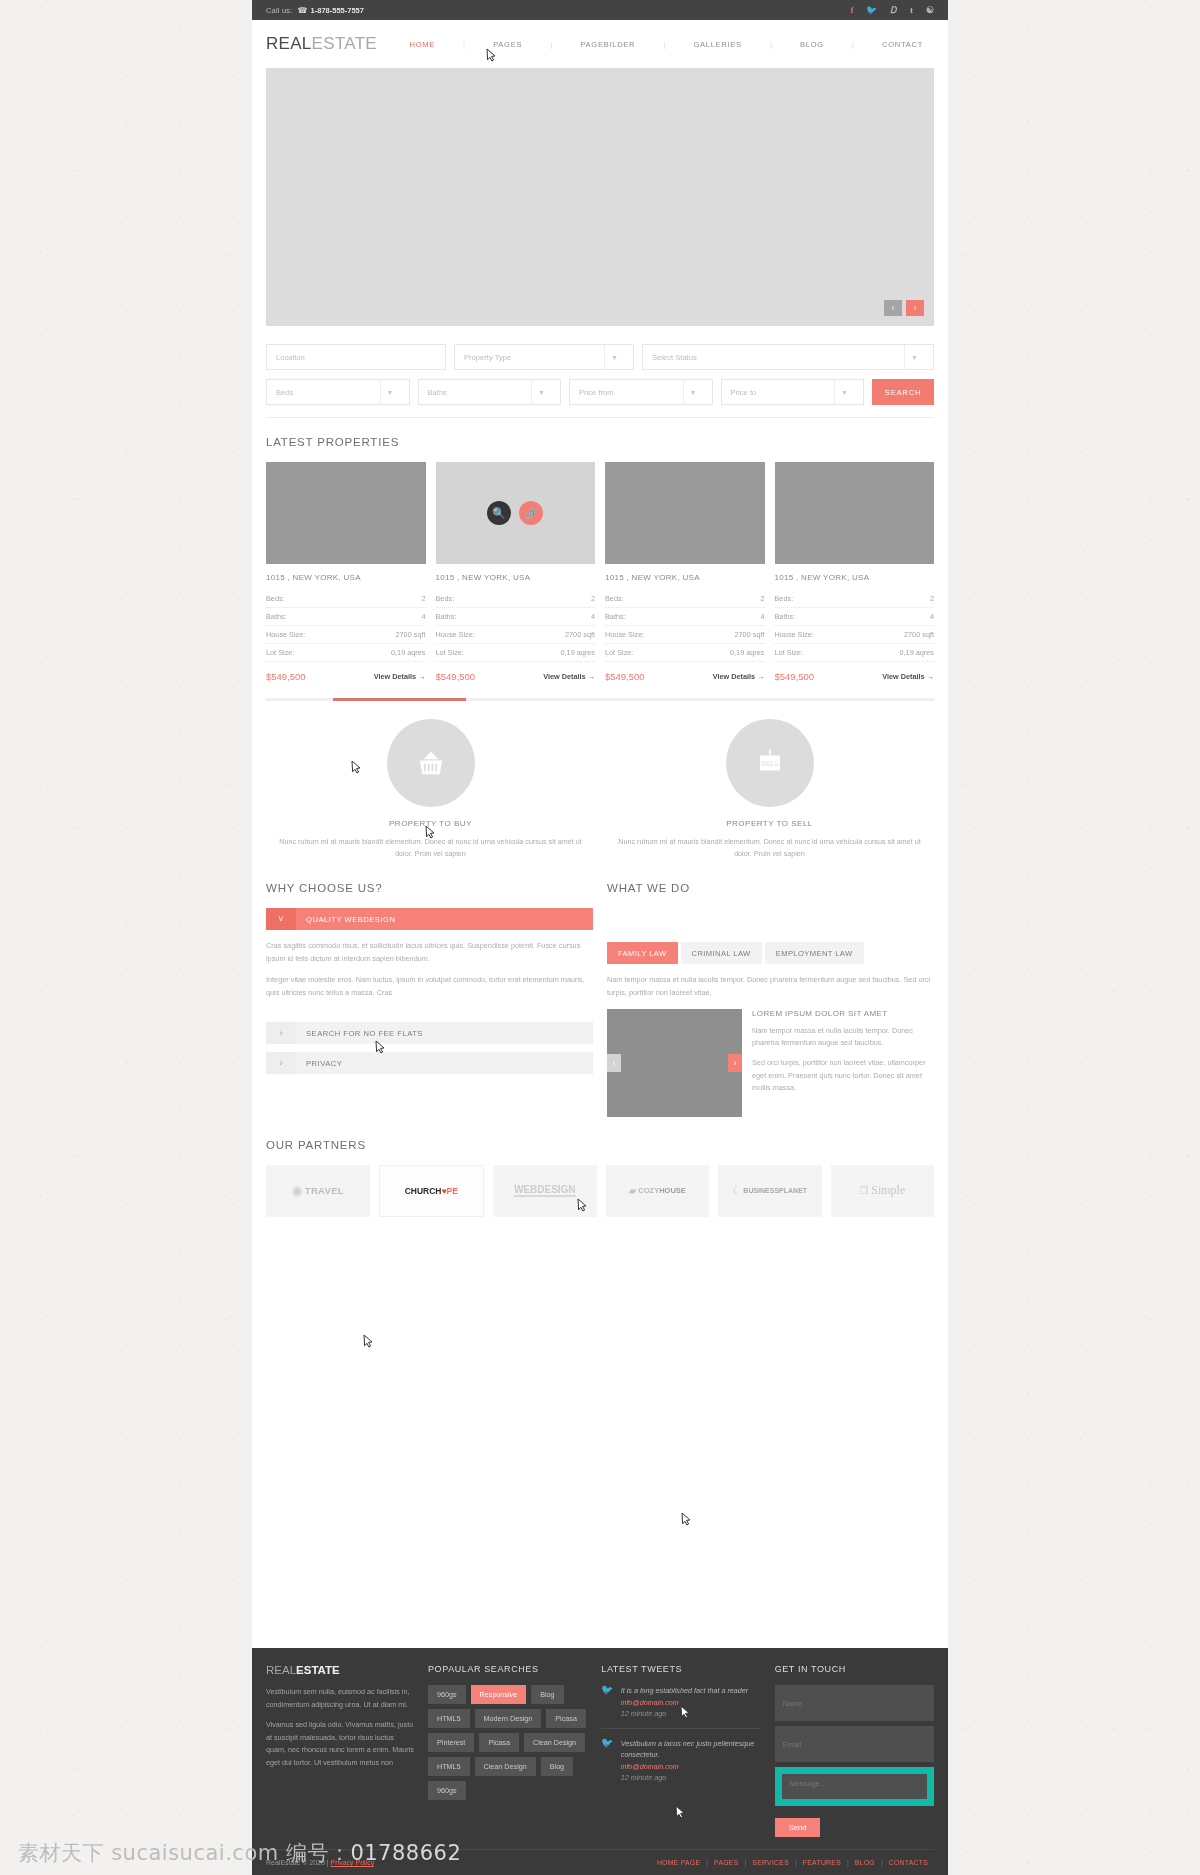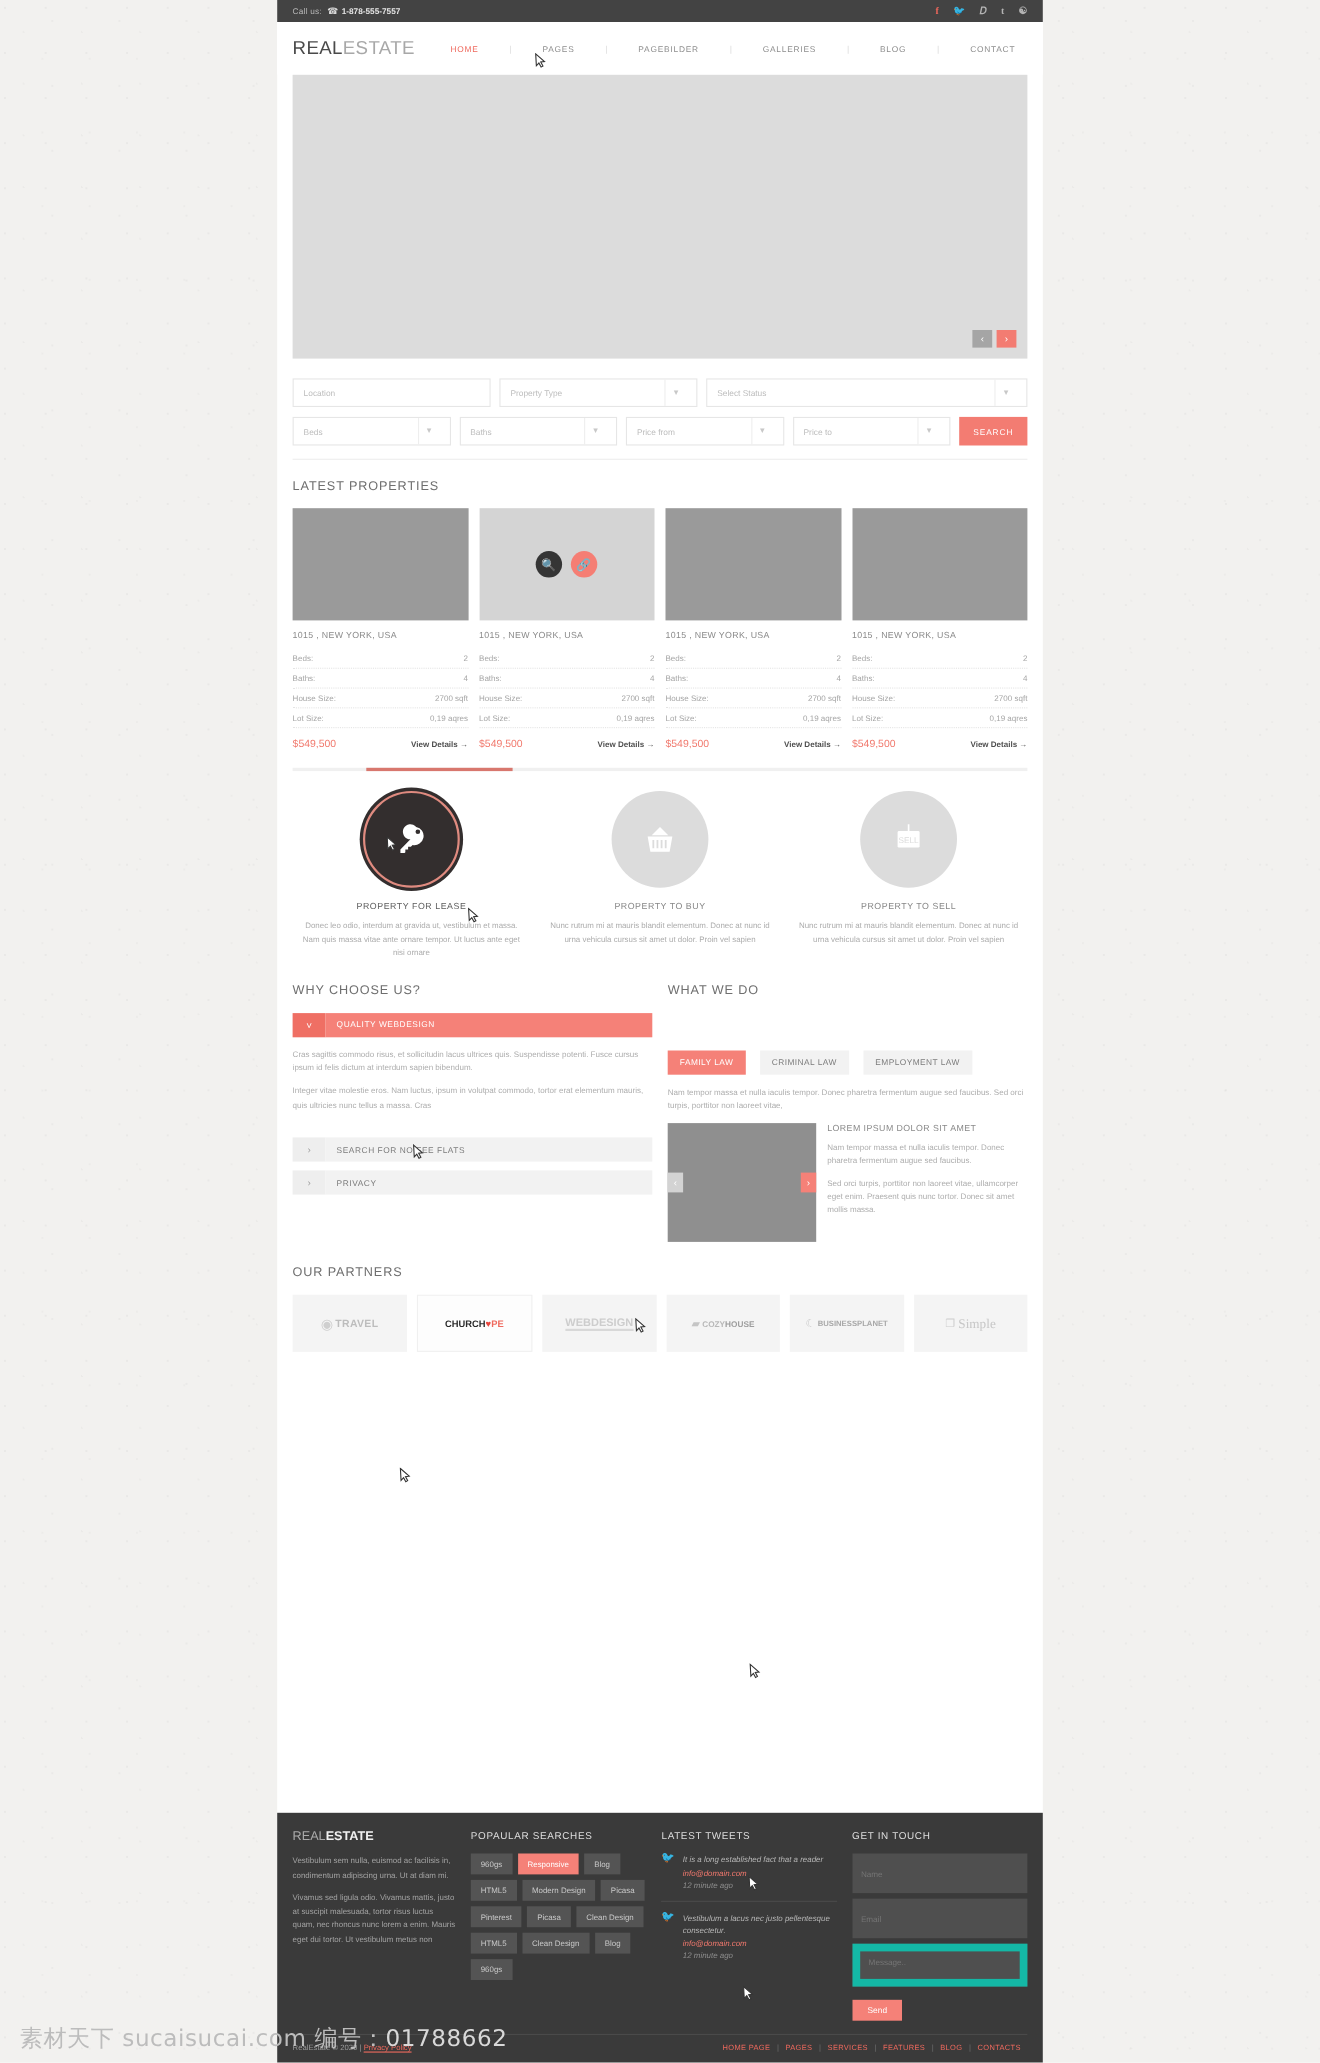--- a/index.html
+++ b/index.html
@@ -193,21 +193,21 @@
     padding-left: 10px; font-size: 7.6px; letter-spacing: .5px; cursor: pointer;
   }
   .acc-item.open .acc-btn { background: #ef6f64; color: #fff; }
   .acc-item.open .acc-lbl { background: #f58178; color: #fff; }
   .acc-item.closed .acc-btn { background: #eeeeee; color: #9a9a9a; }
   .acc-item.closed .acc-lbl { background: #f2f2f2; color: #7c7c7c; }
   .acc-body { padding: 10px 0 14px 0; }
   .acc-body p { font-size: 7.3px; color: #adadad; line-height: 1.7; margin-bottom: 9px; }
   .acc-gap { height: 8px; }
 
-  .tabs { display: flex; gap: 13px; margin-bottom: 10px; margin-top: 48px; }
+  .tabs { display: flex; gap: 3px; margin-bottom: 10px; margin-top: 48px; }
   .tab {
     height: 22px; display: flex; align-items: center;
     padding: 0 11px; font-size: 7.6px; letter-spacing: .4px;
     background: #f2f2f2; color: #7c7c7c; cursor: pointer;
   }
   .tab.active { background: #f58178; color: #fff; }
   .tab-intro { font-size: 7.3px; color: #adadad; line-height: 1.68; margin-bottom: 10px; }
   .tabpanel { display: flex; gap: 10px; }
   .tab-img {
     flex: 0 0 135px; height: 108px; background: #8f8f8f; position: relative;
@@ -504,29 +504,20 @@
       </div>
 
     </div>
   </div>
 
   <div class="progress">
       <i></i>
     </div>
 
   <div class="services">
-    <div class="svc on">
-      <div class="svc-circle">
-        <svg class="svc-ic" viewBox="0 0 24 24">
-            <path d="M15.5 3a5.5 5.5 0 1 0-4.2 9.05L4 19.35V22h3l.6-.6v-2h2v-2h2l1.3-1.3A5.5 5.5 0 0 0 15.5 3zm1.2 5.2a1.7 1.7 0 1 1 0-3.4 1.7 1.7 0 0 1 0 3.4z"></path>
-          </svg>
-      </div>
-      <div class="svc-name on">PROPERTY FOR LEASE</div>
-      <div class="svc-text">Donec leo odio, interdum at gravida ut, vestibulum et massa. Nam quis massa vitae ante ornare tempor. Ut luctus ante eget nisi ornare</div>
-    </div>
     <div class="svc">
       <div class="svc-circle">
         <svg class="svc-ic" viewBox="0 0 24 24">
             <path d="M12 3L6 9h12l-6-6z"></path>
             <path d="M3 10h18l-2 11H5L3 10zm3.5 2.5v6h1.3v-6H6.5zm3 0v6h1.3v-6H9.5zm3 0v6h1.3v-6h-1.3zm3 0v6h1.3v-6h-1.3z"></path>
           </svg>
       </div>
       <div class="svc-name">PROPERTY TO BUY</div>
       <div class="svc-text">Nunc rutrum mi at mauris blandit elementum. Donec at nunc id urna vehicula cursus sit amet ut dolor. Proin vel sapien</div>
     </div>

